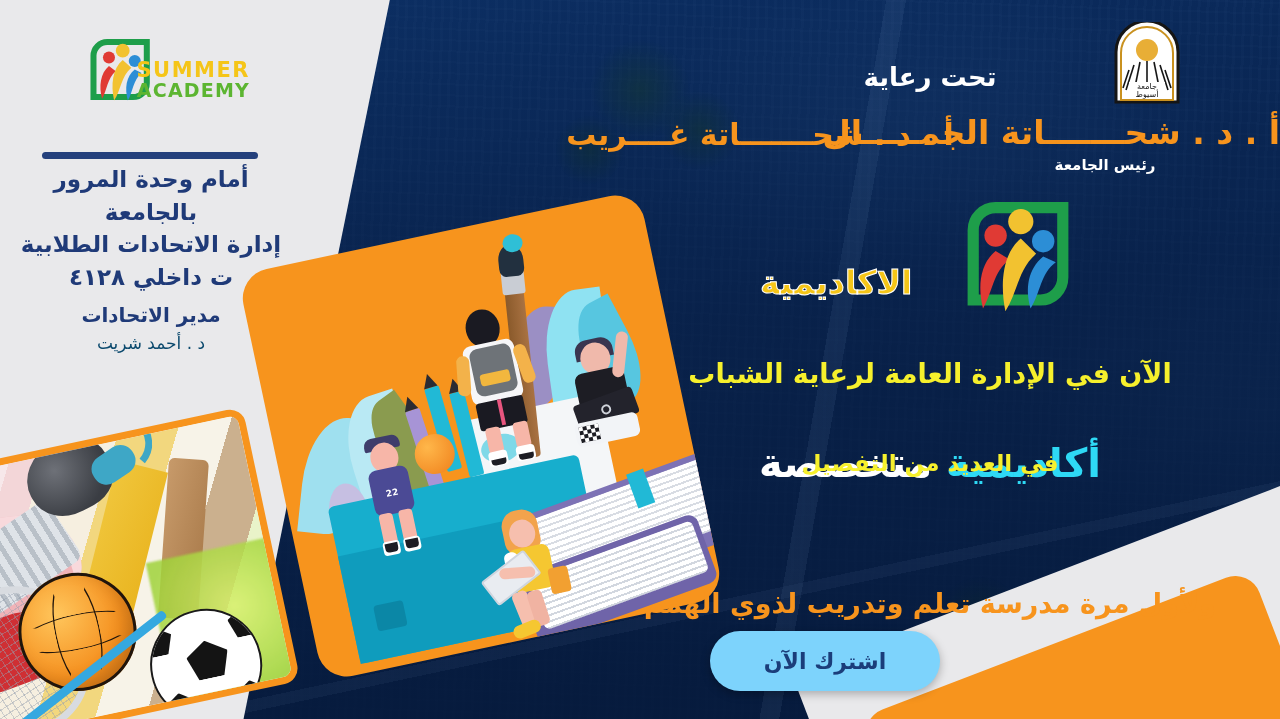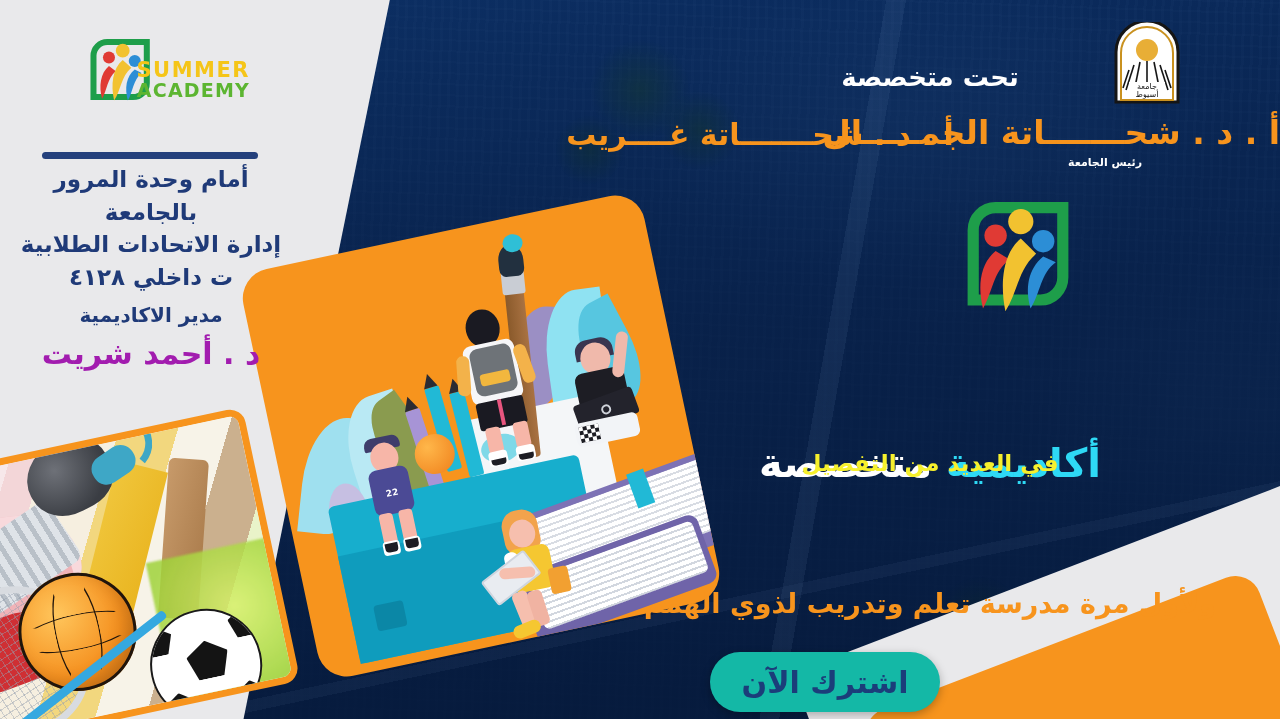--- a/index.html
+++ b/index.html
@@ -74,21 +74,21 @@
   .sa-word .w2{ font-size:19px; font-weight:800; letter-spacing:1.2px; color:#5CB531; font-family:"DejaVu Sans",sans-serif;}
 
   .rule{ position:absolute; left:42px; top:152px; width:216px; height:7px; background:#24407c; border-radius:4px;}
 
   .addr{ position:absolute; left:6px; top:163px; width:290px; color:#1f3a78; font-weight:800; direction:rtl; }
   .addr div{ font-size:23px; line-height:1.42; letter-spacing:-.2px;}
   .addr .ext{ letter-spacing:2px; }
 
   .dirblock{ position:absolute; left:6px; top:300px; width:290px; direction:rtl;}
   .dirblock .t1{ font-size:20px; font-weight:800; color:#1f3a78; line-height:1.5;}
-  .dirblock .t2{ font-size:30px; font-weight:700; color:#a21caf; line-height:1.6;}
+  .dirblock .t2{ font-size:17px; font-weight:400; color:#0c4a6e; line-height:1.6;}
 
   
   .sports-card{
     position:absolute; left:-55px; top:438px; width:330px; height:280px;
     transform:rotate(-12deg); border:7px solid #F7941D; border-radius:16px; overflow:hidden; z-index:5;
     background:#f3efe6;
   }
   .sports-inner{ position:absolute; inset:0; }
   .sp-bg{position:absolute;inset:0;background:
       linear-gradient(118deg,#f7e8ea 0 18%, #f3d6d8 18% 26%, #f6efe0 26% 42%, #f2d77e 42% 56%, #f7f3e8 56% 68%, #cbb08e 68% 80%, #e9f3c9 80% 100%);}
@@ -224,21 +224,21 @@
   
   .right{ position:absolute; left:600px; top:0; width:680px; height:719px; z-index:7; direction:rtl; text-align:center;}
 
   .uni-logo{position:absolute; left:510px; top:22px; width:74px; height:82px;}
 
   .under{position:absolute; left:0; top:62px; width:660px; text-align:center; color:#ffffff; font-size:26px; font-weight:800;}
 
   .sponsors{position:absolute; left:0; top:108px; width:680px; height:86px;}
   .sp{position:absolute; text-align:center;}
   .sp .name{ color:#F7941D; font-size:33px; font-weight:800; line-height:1.15; letter-spacing:1px; white-space:nowrap;}
-  .sp .role{ color:#ffffff; font-size:11px; font-weight:800; margin-top:4px; white-space:nowrap;}
+  .sp .role{ color:#ffffff; font-size:15px; font-weight:800; margin-top:4px; white-space:nowrap;}
   .sp.rector{ left:330px; top:6px; width:350px;}
   .sp.vice{ left:-100px; top:10px; width:520px;}
   .sp.vice .name{ font-size:30px;}
   .sp.vice .role{ font-size:14px;}
 
   .acad-logo{position:absolute; left:160px; top:188px; width:360px; height:160px;}
   .acad-mark{position:absolute; left:188px; top:0; width:140px; height:140px;}
   .acad-words{position:absolute; left:0; top:78px; width:200px; text-align:left; line-height:1.05;}
   .acad-words .aw1{font-size:33px;font-weight:800;color:#F5C518;-webkit-text-stroke:1px #ffffff;}
   .acad-words .aw2{font-size:29px;font-weight:800;color:#5CB531;-webkit-text-stroke:1px #ffffff;}
@@ -246,22 +246,22 @@
   .now-line{position:absolute; left:0; top:358px; width:660px; color:#F6F02C; font-size:27px; font-weight:800;}
   .spec-line{position:absolute; left:0; top:398px; width:660px; font-size:40px; font-weight:800; line-height:1.1;margin-top:43px;}
   .spec-line .c1{ color:#2ED9F5; }
   .spec-line .c2{ color:#ffffff; }
   .fields-line{position:absolute; left:0; top:450px; width:660px; color:#F6F02C; font-size:23px; font-weight:800;}
 
   .list{position:absolute; left:0; top:484px; width:660px; color:#ffffff; font-size:16.5px; font-weight:700; line-height:1.62;}
 
   .special{position:absolute; left:0; top:588px; width:660px; color:#F7941D; font-size:27px; font-weight:800;}
 
-  .cta{position:absolute; left:110px; top:652px; width:230px; height:60px; background:#14b8a6; border-radius:32px;
-       display:flex; align-items:center; justify-content:center; color:#1b3d7a; font-size:30px; font-weight:800;
+  .cta{position:absolute; left:110px; top:631px; width:230px; height:60px; background:#7dd3fc; border-radius:32px;
+       display:flex; align-items:center; justify-content:center; color:#1b3d7a; font-size:22px; font-weight:800;
        box-shadow:0 3px 10px rgba(0,0,0,.28); cursor:pointer;}
 </style>
 </head>
 <body>
 
 <div class="stage">
 
   <div class="bg-photo"></div>
   <div class="bg-trees"></div>
   <div class="bg-roads"></div>
@@ -299,21 +299,21 @@
 
     <div class="rule"></div>
 
     <div class="addr">
       <div>أمام وحدة المرور بالجامعة</div>
       <div>إدارة الاتحادات الطلابية</div>
       <div class="ext">ت داخلي    ٤١٢٨</div>
     </div>
 
     <div class="dirblock">
-      <div class="t1">مدير الاكاديمية</div>
+      <div class="t1">مدير الاتحادات</div>
       <div class="t2">د . أحمد شريت</div>
     </div>
   </div>
 
   <div class="sports-card">
     <div class="sports-inner">
       <div class="sp-bg"></div>
       <div class="sp-stick"></div>
       <div class="sp-bat"></div>
       <div class="sp-shoe"></div>
@@ -449,21 +449,21 @@
         <path d="M24 43 L16 68"></path>
           <path d="M50 43 L58 68"></path>
         <path d="M19 48 L13 66"></path>
           <path d="M55 48 L61 66"></path>
       </g>
       <rect x="19" y="60" width="36" height="16" fill="#ffffff"></rect>
       <text x="37" y="67" font-size="8" text-anchor="middle" fill="#151515" font-family="DejaVu Sans, sans-serif">جامعة</text>
       <text x="37" y="75" font-size="8" text-anchor="middle" fill="#151515" font-family="DejaVu Sans, sans-serif">أسيوط</text>
     </svg>
 
-    <div class="under">تحت متخصصة</div>
+    <div class="under">تحت رعاية</div>
 
     <div class="sponsors">
       <div class="sp rector">
         <div class="name">أ . د . شحـــــــاتة الجمـــــال</div>
         <div class="role">رئيس الجامعة</div>
       </div>
       <div class="sp vice">
         <div class="name">أ . د . شحـــــــاتة غــــريب</div>
       </div>
     </div>
@@ -472,23 +472,25 @@
       <svg class="acad-mark" viewBox="0 0 100 100">
         <path d="M18 80 V30 a16 16 0 0 1 16-16 H82 V64 a16 16 0 0 1-16 16 H18Z" fill="none" stroke="#1E9E4A" stroke-width="8" stroke-linecap="round"></path>
         <circle cx="34" cy="34" r="8" fill="#E03A34"></circle>
         <path d="M34 45 C23 54 21 70 25 86 C32 74 32 60 44 51 Z" fill="#E03A34"></path>
         <circle cx="52" cy="24" r="9" fill="#F2C230"></circle>
         <path d="M52 36 C39 47 37 68 41 88 C50 74 50 58 63 47 Z" fill="#F2C230"></path>
         <circle cx="68" cy="38" r="8" fill="#2C8ED6"></circle>
         <path d="M68 49 C57 58 55 72 59 86 C66 75 66 61 77 53 Z" fill="#2C8ED6"></path>
       </svg>
       <div class="acad-words">
-      </div>
-    </div>
-
+        <div class="aw1">الاكاديمية</div>
+      </div>
+    </div>
+
+    <div class="now-line">الآن في الإدارة العامة لرعاية الشباب</div>
 
     <div class="spec-line">
       <span class="c1">أكاديمية</span>
       <span class="c2">متخصصة</span>
     </div>
 
     <div class="fields-line">في العديد من التفصيل</div>
 
 
     <div class="special">ولأول مرة مدرسة تعلم وتدريب لذوي الهمم</div>

